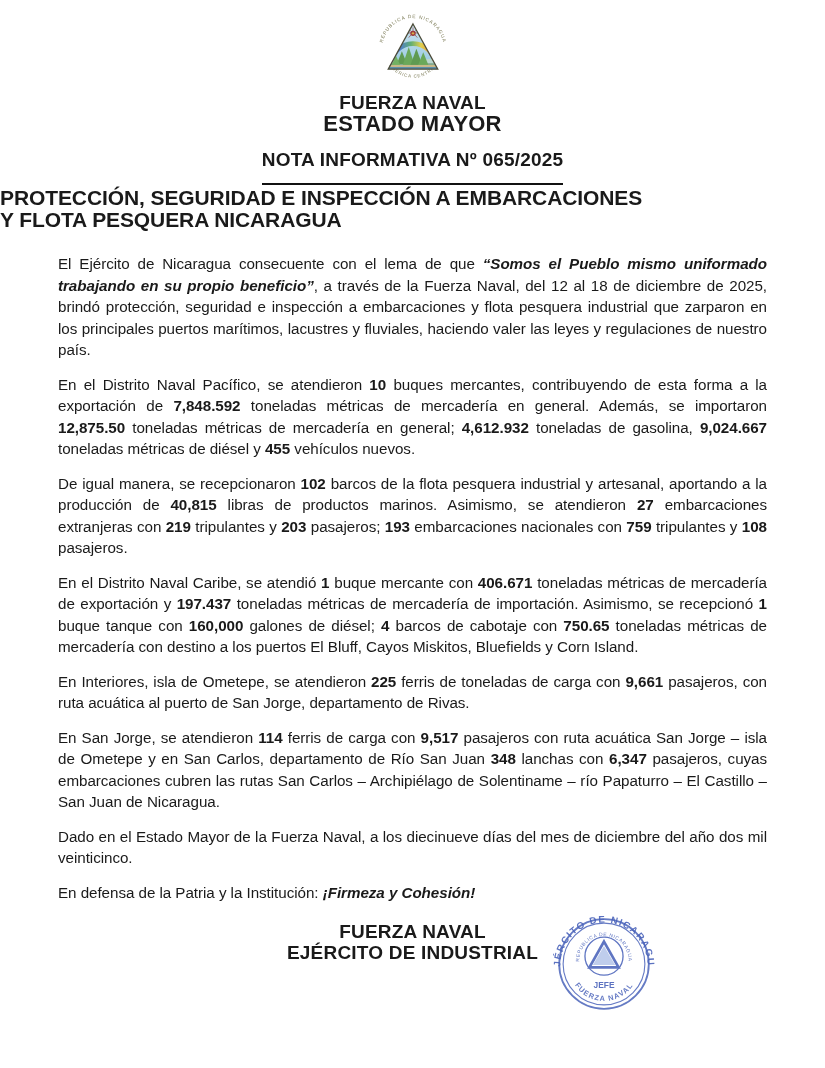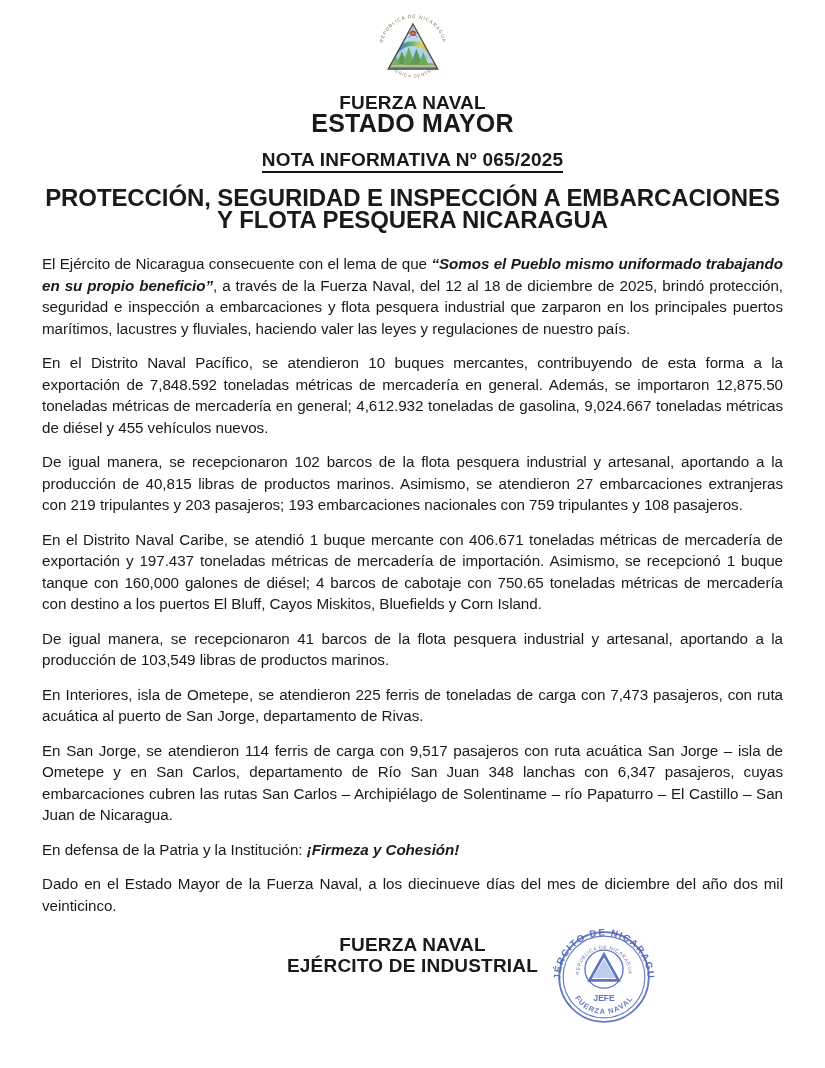--- a/index.html
+++ b/index.html
@@ -40,60 +40,60 @@
     text-align:center;
     font-weight:bold;
     letter-spacing:.2px;
   }
   .hdr-line1{
     font-size:19px;
     line-height:21px;
     margin-top:4px;
   }
   .hdr-line2{
-    font-size:25px;
+    font-size:22px;
     line-height:21px;
   }
   .nota{
     margin-top:15px;
     font-size:19px;
     line-height:21px;
     font-weight:bold;
     text-align:center;
   }
   .nota span{
     border-bottom:2px solid #111;
-    padding-bottom:1px;
+    padding-bottom:13px;
   }
   .subject{
     margin-top:17px;
-    font-size:24px;
+    font-size:21px;
     line-height:22px;
     font-weight:bold;
-    text-align:center;
+    text-align:left;
     letter-spacing:-.1px;
   }
 
   
   .body{
     margin:8px auto;
-    padding:0 42px;
+    padding:0 58px;
     box-sizing:border-box;
     width:825px;
   }
   .body p{
     margin:0 0 13px 0;
     font-size:15.2px;
     line-height:21.5px;
     text-align:justify;
     text-justify:inter-word;
     letter-spacing:-.05px;
   }
   .body p.first{ margin-top:22px; }
-  .body b{ font-weight:normal; }
+  .body b{ font-weight:bold; }
   .body i.q{ font-weight:bold; font-style:italic; }
 
   
   .footer{
     position:relative;
     margin-top:18px;
     text-align:center;
   }
   .footer-title{
     font-size:19px;
@@ -198,31 +198,30 @@
   <div class="body">
 
     <p class="first"><span>El Ejército de Nicaragua consecuente con el lema de que </span><i class="q">“Somos el Pueblo mismo uniformado trabajando en su propio beneficio”</i><span>, a través de la Fuerza Naval, del 12 al 18 de diciembre de 2025, brindó protección, seguridad e inspección a embarcaciones y flota pesquera industrial que zarparon en los principales puertos marítimos, lacustres y fluviales, haciendo valer las leyes y regulaciones de nuestro país.</span></p>
 
     <p><span>En el Distrito Naval Pacífico, se atendieron </span><b>10</b><span> buques mercantes, contribuyendo de esta forma a la exportación de </span><b>7,848.592</b><span> toneladas métricas de mercadería en general. Además, se importaron </span><b>12,875.50</b><span> toneladas métricas de mercadería en general; </span><b>4,612.932</b><span> toneladas de gasolina, </span><b>9,024.667</b><span> toneladas métricas de diésel y </span><b>455</b><span> vehículos nuevos.</span></p>
 
     <p><span>De igual manera, se recepcionaron </span><b>102</b><span> barcos de la flota pesquera industrial y artesanal, aportando a la producción de </span><b>40,815</b><span> libras de productos marinos. Asimismo, se atendieron </span><b>27</b><span> embarcaciones extranjeras con </span><b>219</b><span> tripulantes y </span><b>203</b><span> pasajeros; </span><b>193</b><span> embarcaciones nacionales con </span><b>759</b><span> tripulantes y </span><b>108</b><span> pasajeros.</span></p>
 
     <p><span>En el Distrito Naval Caribe, se atendió </span><b>1</b><span> buque mercante con </span><b>406.671</b><span> toneladas métricas de mercadería de exportación y </span><b>197.437</b><span> toneladas métricas de mercadería de importación. Asimismo, se recepcionó </span><b>1</b><span> buque tanque con </span><b>160,000</b><span> galones de diésel; </span><b>4</b><span> barcos de cabotaje con </span><b>750.65</b><span> toneladas métricas de mercadería con destino a los puertos El Bluff, Cayos Miskitos, Bluefields y Corn Island.</span></p>
 
-    <p><span>De igual manera, se recepcionaron </span><b>41</b><span> barcos de la flota pesquera industrial y artesanal, aportando a la producción de </span><b>103,549</b><span> libras de productos marinos.</span></p>
-
-
-    <p><span>En Interiores, isla de Ometepe, se atendieron </span><b>225</b><span> ferris de toneladas de carga con </span><b>7,473</b><span> pasajeros, con ruta acuática al puerto de San Jorge, departamento de Rivas.</span></p>
+
+
+    <p><span>En Interiores, isla de Ometepe, se atendieron </span><b>225</b><span> ferris de toneladas de carga con </span><b>9,661</b><span> pasajeros, con ruta acuática al puerto de San Jorge, departamento de Rivas.</span></p>
 
     <p><span>En San Jorge, se atendieron </span><b>114</b><span> ferris de carga con </span><b>9,517</b><span> pasajeros con ruta acuática San Jorge – isla de Ometepe y en San Carlos, departamento de Río San Juan </span><b>348</b><span> lanchas con </span><b>6,347</b><span> pasajeros, cuyas embarcaciones cubren las rutas San Carlos – Archipiélago de Solentiname – río Papaturro – El Castillo – San Juan de Nicaragua.</span></p>
 
 
+    <p><span>Dado en el Estado Mayor de la Fuerza Naval, a los diecinueve días del mes de diciembre del año dos mil veinticinco.</span></p>
+
     <p><span>En defensa de la Patria y la Institución: </span><i class="q">¡Firmeza y Cohesión!</i></p>
-
-    <p><span>Dado en el Estado Mayor de la Fuerza Naval, a los diecinueve días del mes de diciembre del año dos mil veinticinco.</span></p>
 
   </div>
 
   <div class="footer">
     <div class="footer-title">FUERZA NAVAL</div>
     <div class="footer-title">EJÉRCITO DE INDUSTRIAL</div>
 
     <div class="seal">
       <svg viewBox="0 0 100 100" xmlns="http://www.w3.org/2000/svg">
         <defs>

